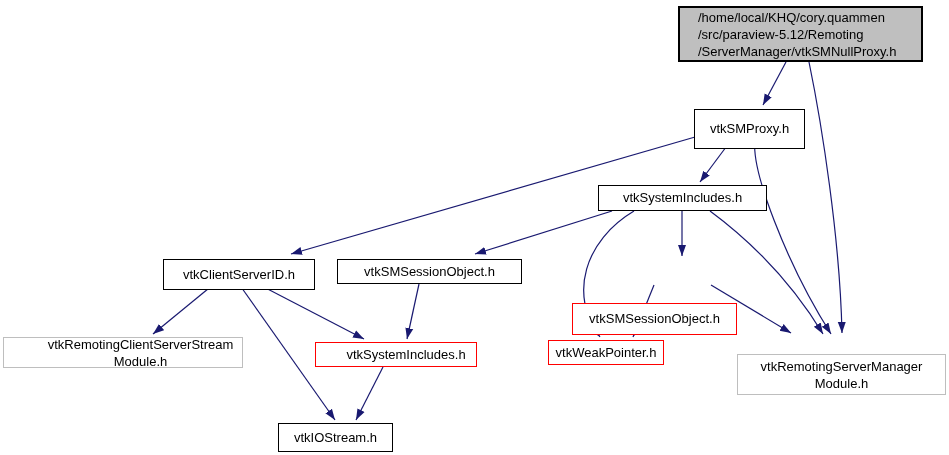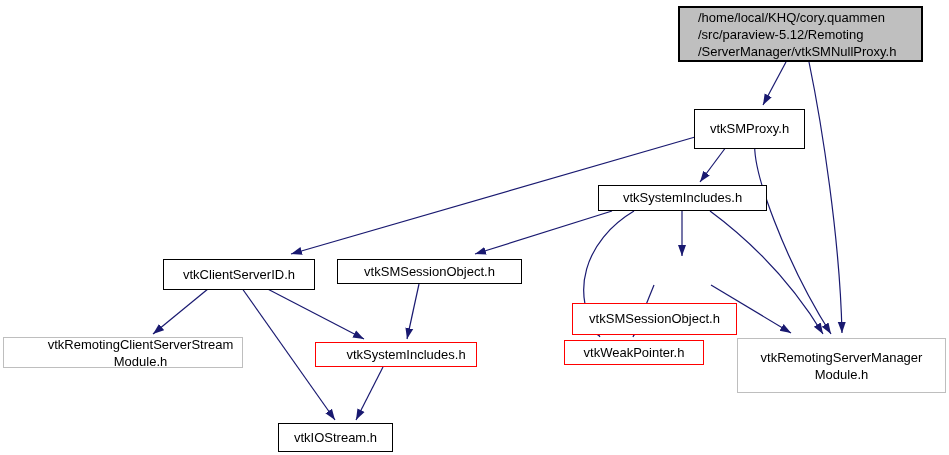--- a/index.html
+++ b/index.html
@@ -62,18 +62,18 @@
 
 <div class="node" style="left:337px;top:259px;width:185px;height:25px;">vtkSMSessionObject.h</div>
 
 <div class="node red" style="left:572px;top:259px;width:165px;height:32px;margin-top:44px;">vtkSMSessionObject.h</div>
 
 <div class="node gray" style="left:3px;top:337px;width:240px;height:31px;padding-left:35px;">vtkRemotingClientServerStream
 Module.h</div>
 
 <div class="node red" style="left:315px;top:342px;width:162px;height:25px;padding-left:20px;">vtkSystemIncludes.h</div>
 
-<div class="node red" style="left:564px;top:340px;width:140px;height:25px;">vtkWeakPointer.h</div>
+<div class="node red" style="left:548px;top:340px;width:116px;height:25px;">vtkWeakPointer.h</div>
 
-<div class="node gray" style="left:737px;top:338px;width:209px;height:55px;">vtkRemotingServerManager
+<div class="node gray" style="left:737px;top:354px;width:209px;height:41px;">vtkRemotingServerManager
 Module.h</div>
 
 <div class="node" style="left:278px;top:423px;width:115px;height:29px;">vtkIOStream.h</div>
 
 </body></html>

